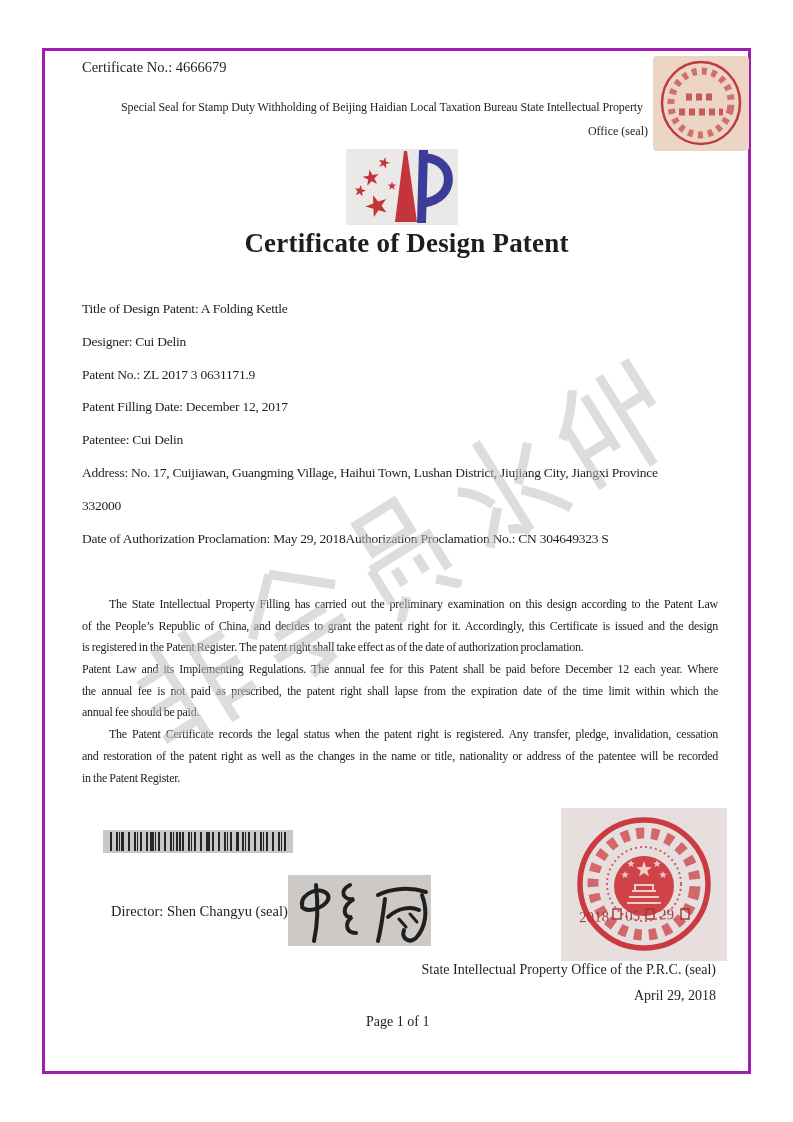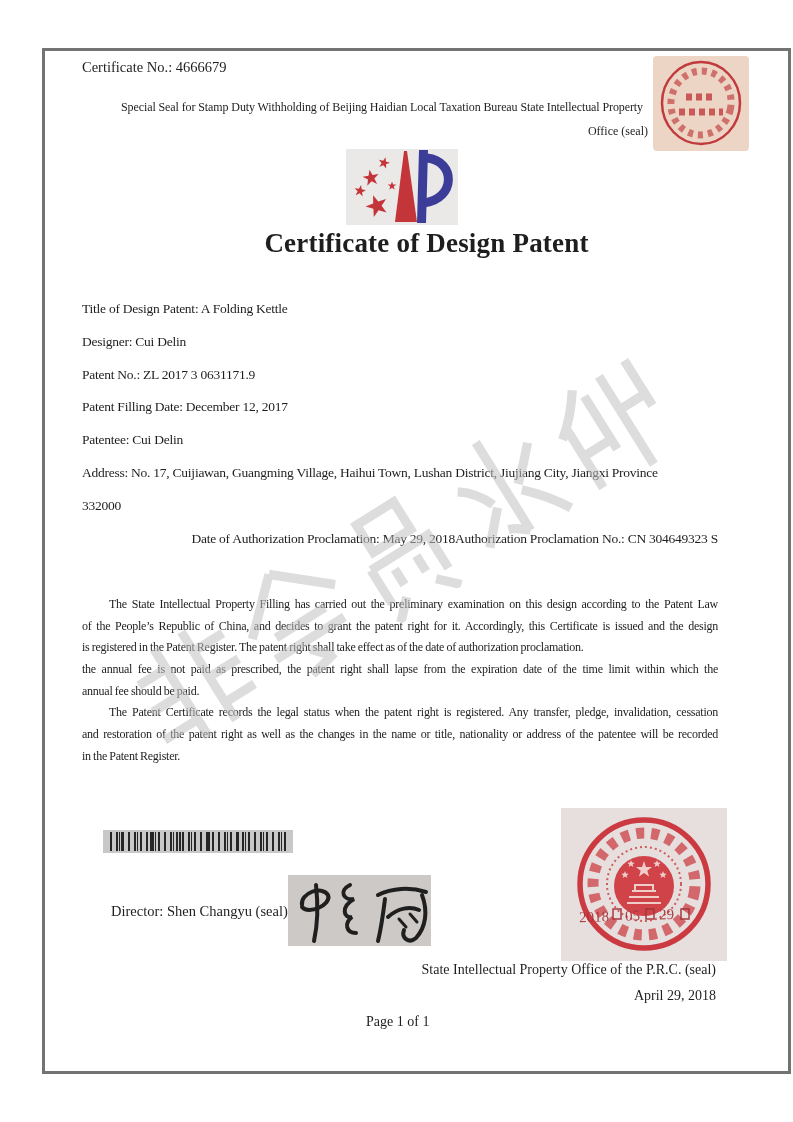--- a/index.html
+++ b/index.html
@@ -3,33 +3,32 @@
 <meta charset="utf-8">
 <style>
   html,body { margin:0; padding:0; background:#ffffff; }
   .page {
     position:relative; width:793px; height:1122px; background:#ffffff;
     font-family:"Liberation Serif","DejaVu Serif",serif; color:#1e1e1e;
     overflow:hidden;
   }
   .sheet {
     position:absolute; left:42px; top:48px; width:703px; height:1020px;
-    border:3px solid #737373;
-    padding-left:40px;
+    border:3px solid #a21caf;
   }
   .abs { position:absolute; }
   .cert-no { left:37px; top:8px; font-size:14.5px; white-space:nowrap; }
   .stamp-cap1 { left:37px; top:49px; width:600px; text-align:center; font-size:12px; letter-spacing:-0.1px; white-space:nowrap; }
   .stamp-cap2 { left:37px; top:73px; width:566px; text-align:right; font-size:12px; }
   .tax-seal-box { left:608px; top:5px; width:96px; height:95px; background:#ecd5c4; border-radius:4px; }
   .logo-box { left:301px; top:98px; width:112px; height:76px; background:#ebe8e8; }
   .doc-title { left:0; top:177px; width:100%; text-align:center; font-size:27px; font-weight:bold; letter-spacing:0.2px;margin-left:10px; }
   .fields { left:37px; top:250px; width:636px; font-size:13.5px; letter-spacing:-0.25px; }
   .fields .frow { height:32.8px; white-space:nowrap; display:flex; align-items:flex-start; }
-  .fields .frow.split { justify-content:flex-end;margin-left:8px; }
+  .fields .frow.split { justify-content:flex-start; }
   .paras { left:37px; top:546px; width:636px; font-size:12px; letter-spacing:-0.25px; word-spacing:-0.5px; }
   .bline { height:21.7px; text-align:justify; text-align-last:justify; white-space:nowrap; }
   .bline.last { text-align-last:left; }
   .bline.ind { text-indent:27px; }
   .barcode { left:58px; top:779px; width:190px; height:23px; background:#c8c8c8; padding:0; }
   .barcode .bars {
     margin:2px 7px; height:19px;
     background:
       repeating-linear-gradient(90deg,#262626 0 2px,rgba(0,0,0,0) 2px 6px),
       repeating-linear-gradient(90deg,#262626 0 1px,rgba(0,0,0,0) 1px 9px),
@@ -97,20 +96,21 @@
       <div class="frow split">
         <span>Date of Authorization Proclamation: May 29, 2018</span>
         <span>Authorization Proclamation No.: CN 304649323 S</span>
       </div>
     </div>
 
     <div class="abs paras" id="paras">
         <div class="bline ind">The State Intellectual Property Filling has carried out the preliminary examination on this design according to the Patent Law</div>
         <div class="bline">of the People’s Republic of China, and decides to grant the patent right for it. Accordingly, this Certificate is issued and the design</div>
         <div class="bline last">is registered in the Patent Register. The patent right shall take effect as of the date of authorization proclamation.</div>
+        <div class="bline">Patent Law and its Implementing Regulations. The annual fee for this Patent shall be paid before December 12 each year. Where</div>
         <div class="bline">the annual fee is not paid as prescribed, the patent right shall lapse from the expiration date of the time limit within which the</div>
         <div class="bline last">annual fee should be paid.</div>
         <div class="bline ind">The Patent Certificate records the legal status when the patent right is registered. Any transfer, pledge, invalidation, cessation</div>
         <div class="bline">and restoration of the patent right as well as the changes in the name or title, nationality or address of the patentee will be recorded</div>
         <div class="bline last">in the Patent Register.</div>
       </div>
 
     <div class="abs barcode">
         <div class="bars"></div>
       </div>

